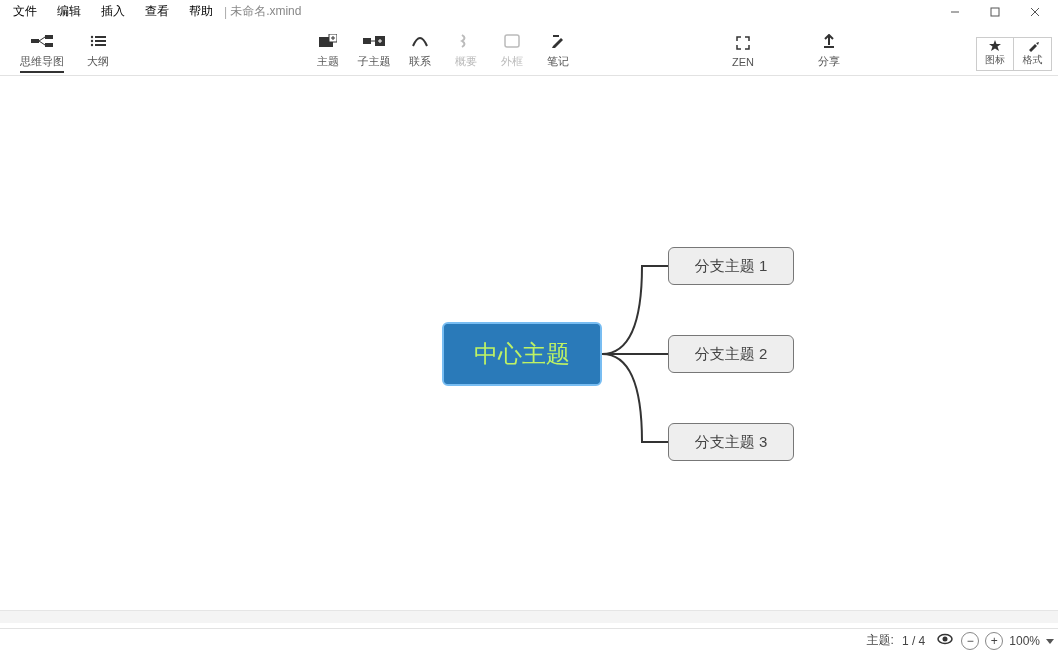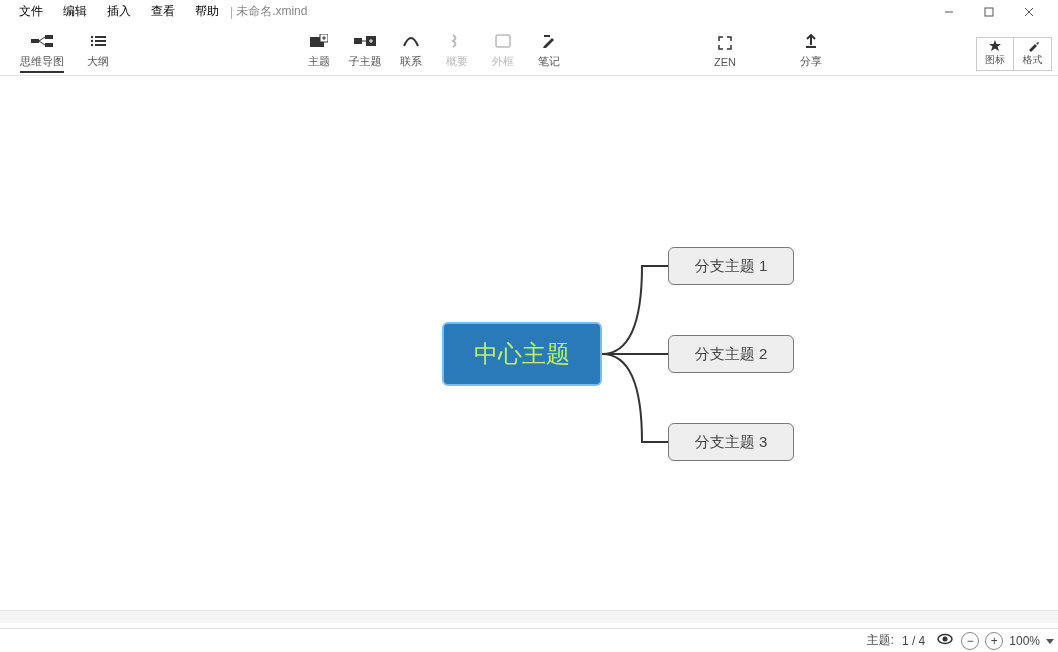--- a/index.html
+++ b/index.html
@@ -1,27 +1,27 @@
 <!DOCTYPE html>
 <html><head>
 <meta charset="utf-8">
 <style>
 * { margin: 0; padding: 0; box-sizing: border-box; font-family: "Microsoft YaHei", "PingFang SC", sans-serif; }
 body { width: 1058px; height: 652px; background: #fff; overflow: hidden; position: relative; }
 
-.menubar { height: 24px; background: #fff; display: flex; align-items: center; font-size: 12px; padding: 0 9px; border-bottom: 1px solid transparent; }
+.menubar { height: 24px; background: #fff; display: flex; align-items: center; font-size: 12px; padding: 0 3px; border-bottom: 1px solid transparent; }
 .menubar .menu-item { padding: 3px 10px; cursor: default; }
 .menubar .divider { color: #aaa; margin: 0 1px; }
 .menubar .title { color: #888; margin-left: 2px; }
 .menubar .spacer { flex: 1; }
 .win-controls { display: flex; align-items: center; }
 .win-controls .wc { width: 40px; height: 24px; display: flex; align-items: center; justify-content: center; color: #555; }
 .win-controls .wc svg { stroke: #555; fill: none; stroke-width: 1; }
 
-.toolbar { height: 52px; background: #fff; border-bottom: 1px solid #e2e2e2; display: flex; align-items: center; padding-top: 2px; }
+.toolbar { height: 52px; background: #fff; border-bottom: 1px solid #e2e2e2; display: flex; align-items: center; padding-top: 2px; gap: 9px; }
 .tool-group { display: flex; }
 .tool-btn { display: flex; flex-direction: column; align-items: center; justify-content: center; width: 46px; height: 48px; font-size: 11px; color: #555; cursor: default; }
 .tool-btn.wide { width: 56px; }
 .tool-btn.disabled { color: #bbb; }
 .tool-btn .ico { height: 18px; display: flex; align-items: center; justify-content: center; margin-bottom: 4px; }
 .tool-btn.active .lbl { border-bottom: 2px solid #333; padding-bottom: 2px; margin-bottom: -4px; }
 .toolbar .spacer { flex: 1; }
 .right-tools { display: flex; align-items: flex-start; margin-right: 6px; padding-top: 6px; }
 .right-tool { width: 38px; height: 34px; border: 1px solid #ccc; display: flex; flex-direction: column; align-items: center; justify-content: center; font-size: 10px; color: #555; background: #fff; }
 .right-tool + .right-tool { border-left: none; }

